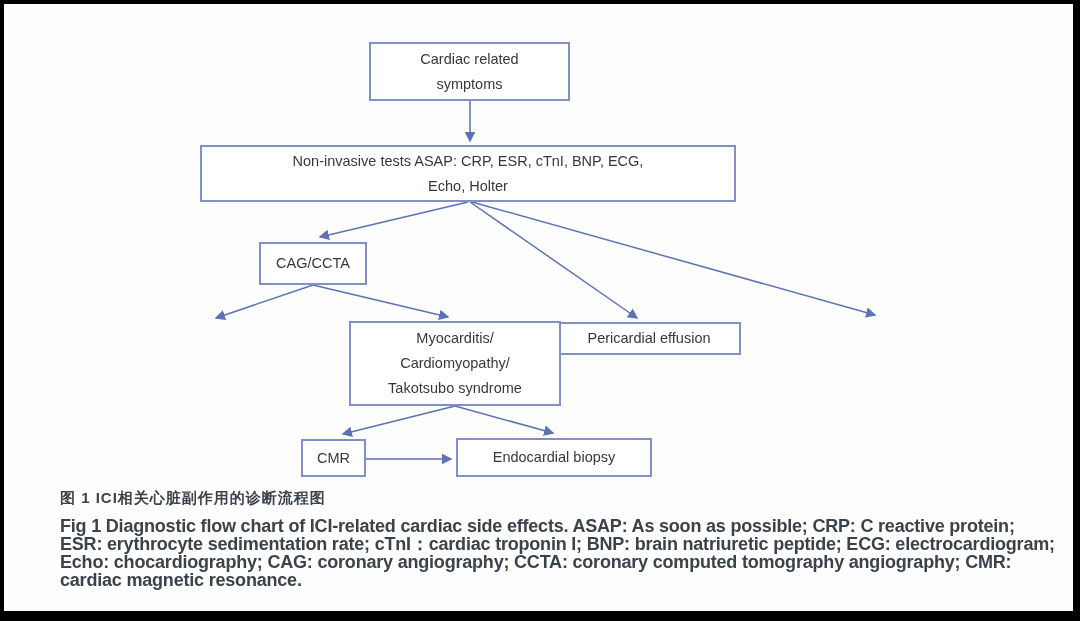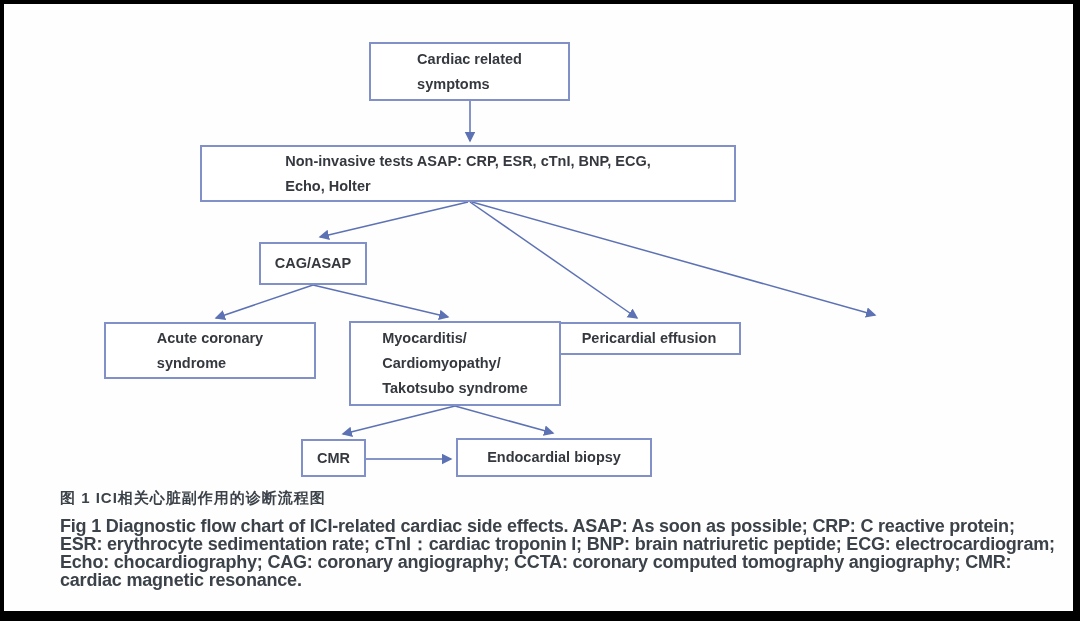--- a/index.html
+++ b/index.html
@@ -6,22 +6,22 @@
   body{width:1080px;height:621px;position:relative;overflow:hidden;
        font-family:"Liberation Sans",sans-serif;}
   .page{position:absolute;inset:0;background:#fefefe;
         border:solid #000;border-width:4px 7px 10px 4px;box-sizing:border-box;}
   .chart{position:absolute;left:0;top:0;width:1080px;height:621px;}
   svg.arrows{position:absolute;left:0;top:0;width:1080px;height:621px;}
   svg.arrows line{stroke:var(--arrow);stroke-width:1.5;}
   #ah path{fill:var(--arrow);}
   .node{position:absolute;border:2px solid var(--box-border);background:#fff;
         box-sizing:border-box;display:flex;align-items:center;justify-content:center;
-        text-align:left;white-space:pre-line;
-        font-size:14.5px;font-weight:700;color:var(--text);line-height:25px;}
+        text-align:center;white-space:pre-line;
+        font-size:14.5px;font-weight:400;color:var(--text);line-height:25px;}
   .caption{position:absolute;left:48px;top:484px;width:995px;color:var(--caption);margin-left:8px;}
   .cap-zh{font-size:15px;font-weight:700;letter-spacing:1px;line-height:20px;
           margin-bottom:9px;}
   .cap-en{font-size:18px;font-weight:700;line-height:18px;letter-spacing:-0.2px;}
 </style>
 </head>
 <body>
 
 <div class="page">
   <div class="chart">
@@ -42,24 +42,22 @@
       <line x1="451" y1="402" x2="549" y2="429" marker-end="url(#ah)"></line>
       <line x1="362" y1="455" x2="447" y2="455" marker-end="url(#ah)"></line>
     </svg>
 
     <div class="node" style="left:365px;top:38px;width:201px;height:59px">Cardiac related
 symptoms</div>
 
     <div class="node" style="left:196px;top:141px;width:536px;height:57px">Non-invasive tests ASAP: CRP, ESR, cTnI, BNP, ECG,
 Echo, Holter</div>
 
-    <div class="node" style="left:255px;top:238px;width:108px;height:43px">CAG/ASAP</div>
+    <div class="node" style="left:255px;top:238px;width:108px;height:43px">CAG/CCTA</div>
 
-    <div class="node" style="left:100px;top:318px;width:212px;height:57px">Acute coronary
-syndrome</div>
 
     <div class="node" style="left:553px;top:318px;width:184px;height:33px">Pericardial effusion</div>
 
     <div class="node" style="left:345px;top:317px;width:212px;height:85px">Myocarditis/
 Cardiomyopathy/
 Takotsubo syndrome</div>
 
 
     <div class="node" style="left:297px;top:435px;width:65px;height:38px">CMR</div>
 

